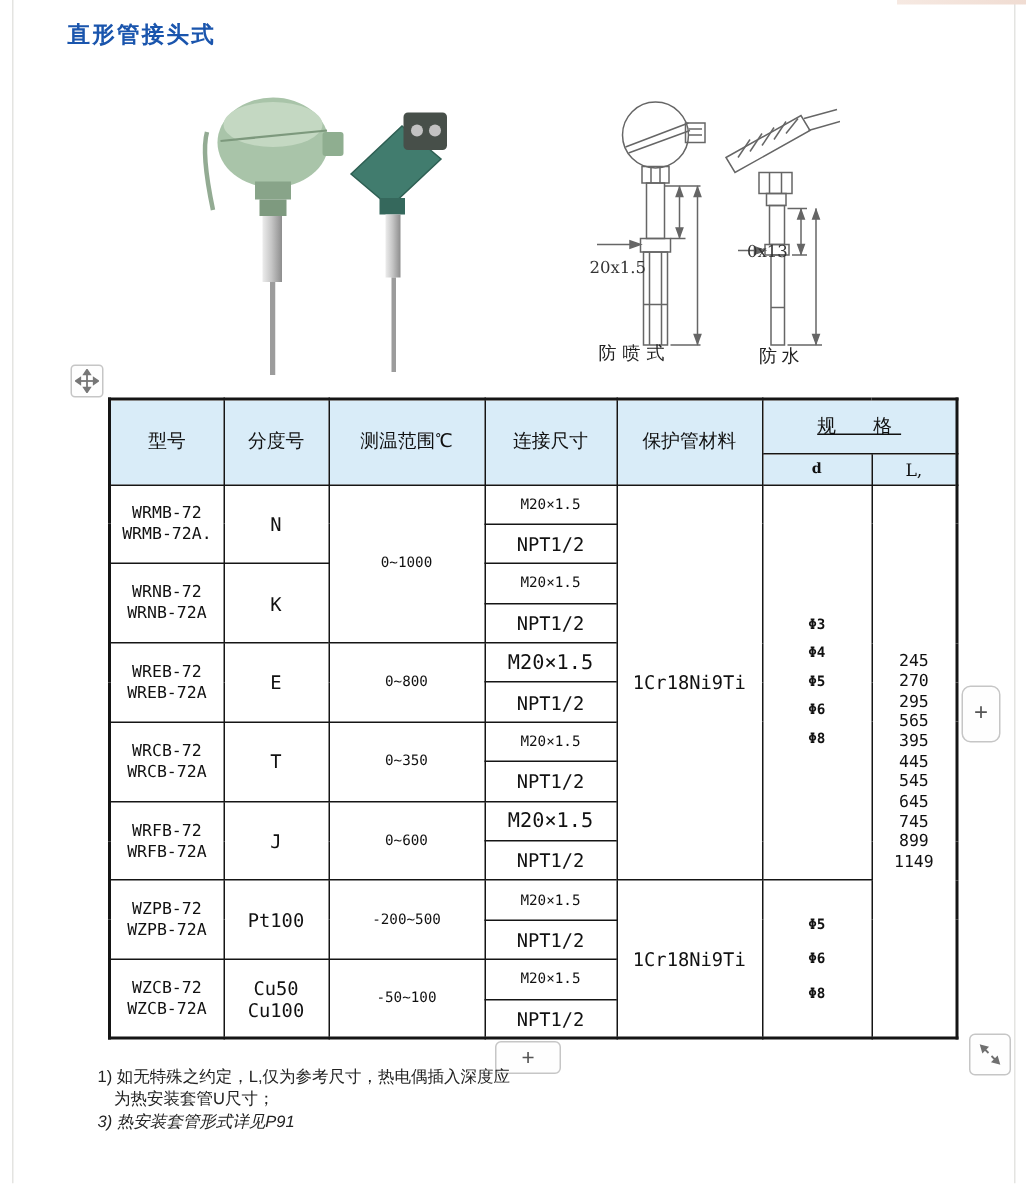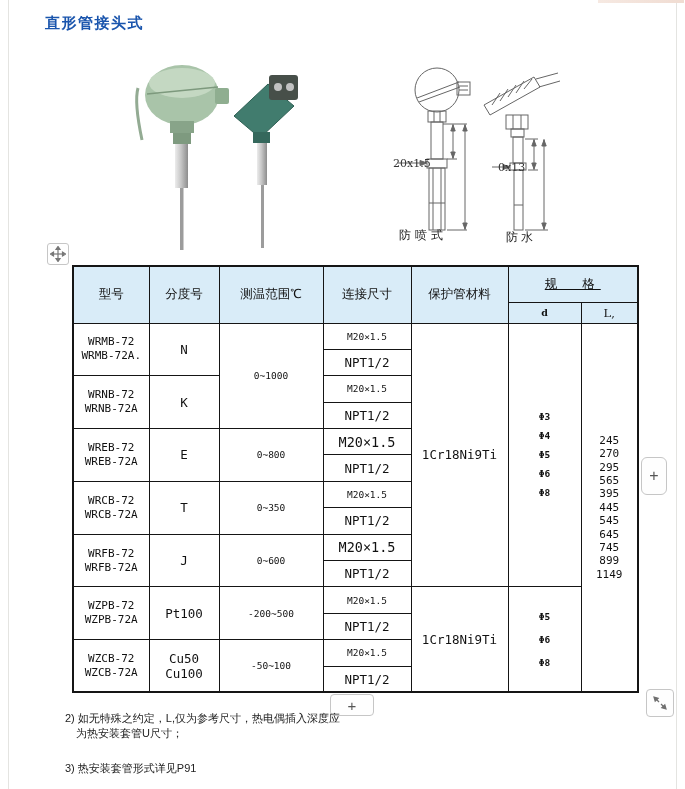--- a/index.html
+++ b/index.html
@@ -50,21 +50,21 @@
           font-family:"Liberation Sans",sans-serif;cursor:pointer;}
   #move-btn{left:47px;top:243px;width:22px;height:22px;border-radius:3px;}
   #add-right-btn{left:641px;top:457px;width:26px;height:38px;border-radius:6px;font-size:16px;}
   #add-bottom-btn{left:330px;top:694px;width:44px;height:22px;font-size:15px;}
   #resize-btn{left:646px;top:689px;width:28px;height:28px;}
 
   
   #notes{position:absolute;left:65px;top:711px;width:430px;font-size:11px;line-height:15px;
          color:#222;font-family:"Liberation Sans",sans-serif;}
   #notes .indent{margin-left:11px;}
-  #notes .gap{margin-top:20px;}
+  #notes .gap{margin-top:0;font-style:italic;}
 
   svg{display:block;}
 </style>
 </head>
 <body>
 
 <div id="canvas">
 
   <div class="edge" id="edge-left"></div>
   <div class="edge" id="edge-right"></div>
@@ -128,21 +128,21 @@
       <line x1="56" y1="59" x2="56" y2="94"></line>
         <line x1="50" y1="94" x2="60" y2="94"></line>
       <line x1="68" y1="59" x2="68" y2="165"></line>
         <line x1="50" y1="165" x2="70" y2="165"></line>
       <polygon points="56,60 53.8,66 58.2,66" fill="#666"></polygon>
         <polygon points="56,93 53.8,87 58.2,87" fill="#666"></polygon>
       <polygon points="68,60 65.8,66 70.2,66" fill="#666"></polygon>
         <polygon points="68,164 65.8,158 70.2,158" fill="#666"></polygon>
     </svg>
   </div>
-  <div class="dim-label" style="left:393px;top:157px;text-align:center;">20x1.5</div>
+  <div class="dim-label" style="left:393px;top:172px;text-align:center;">20x1.5</div>
   <div class="caption" style="left:399px;top:227px;letter-spacing:4px;">防喷式</div>
 
   <div class="fig" style="left:478px;top:65px;width:82px;height:175px;">
     <svg width="82" height="175" viewBox="0 0 82 175" stroke="#666" fill="none" stroke-width="1">
       <polygon points="6,40 56,12 62,22 12,50"></polygon>
       <line x1="14" y1="40" x2="22" y2="28"></line>
         <line x1="22" y1="36" x2="30" y2="24"></line>
       <line x1="30" y1="32" x2="38" y2="20"></line>
         <line x1="38" y1="28" x2="46" y2="16"></line>
         <line x1="46" y1="24" x2="54" y2="14"></line>
@@ -340,18 +340,18 @@
       <g stroke="#707070" stroke-width="1.2" fill="#707070">
         <line x1="3" y1="3" x2="7" y2="7"></line>
           <polygon points="2,2 6.2,3.2 3.2,6.2"></polygon>
         <line x1="13" y1="13" x2="9" y2="9"></line>
           <polygon points="14,14 9.8,12.8 12.8,9.8"></polygon>
       </g>
     </svg>
   </div>
 
   <div id="notes">
-    <div>2) 如无特殊之约定，L,仅为参考尺寸，热电偶插入深度应</div>
+    <div>1) 如无特殊之约定，L,仅为参考尺寸，热电偶插入深度应</div>
     <div class="indent">为热安装套管U尺寸；</div>
     <div class="gap">3) 热安装套管形式详见P91</div>
   </div>
 
 </div>
 
 </body></html>

